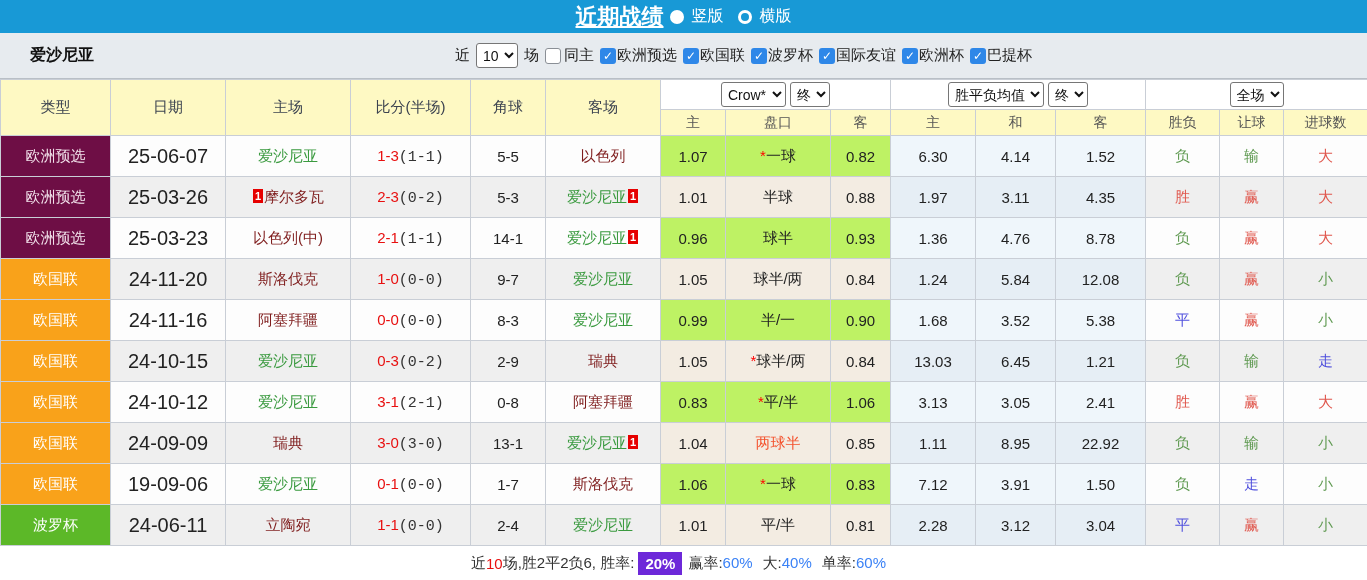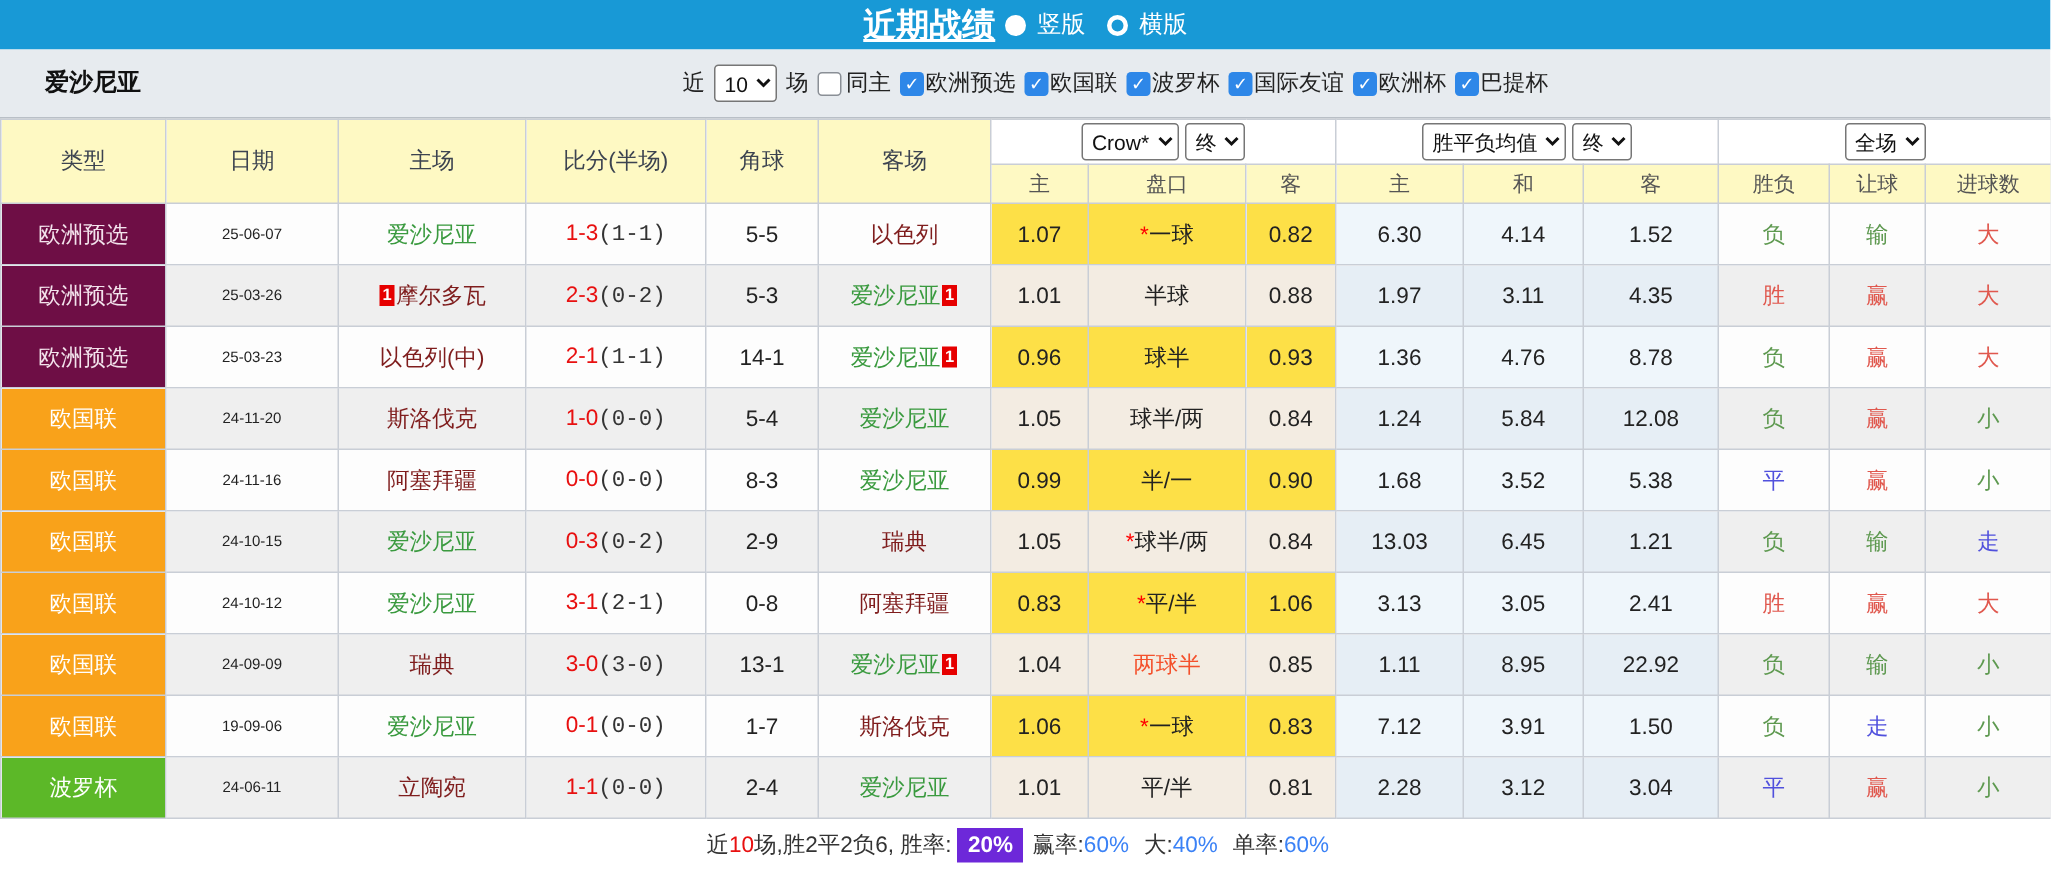--- a/index.html
+++ b/index.html
@@ -48,26 +48,26 @@
   thead th { background: #fef9c3; font-weight: normal; color: #3c4350; font-size: 15px; }
   thead tr.dd-row th.dd-cell { background: #fff; height: 30px; }
   thead tr.sub-row th { height: 26px; font-size: 14px; color: #555; }
   tbody td { height: 41px; font-size: 15px; color: #222; }
   tbody tr.odd  { background: #fdfdfd; }
   tbody tr.even { background: #efefef; }
   td.c-type { color: #fff; font-size: 15px; }
   td.c-type.maroon { background: #6e0e45; color: #f3e3ec; }
   td.c-type.orange { background: #f9a21a; }
   td.c-type.green  { background: #5cb828; }
-  td.c-date { font-size: 10px; }
+  td.c-date { font-size: 20px; }
   .tname { color: #7f1d1d; text-decoration: none; }
   .tname.self { color: #3a9a3f; }
   .score { color: #e81010; }
   .half { color: #333; font-family: Liberation Mono, monospace; }
-  tr.odd  td.c-crow { background: #fde047; }
+  tr.odd  td.c-crow { background: #bef264; }
   tr.even td.c-crow { background: #f3ece2; }
   tr.odd  td.c-avg  { background: #eff6fb; }
   tr.even td.c-avg  { background: #e6eef5; }
   .star { color: #f00; }
   .hot  { color: #f4512c; }
   td.c-res.red   { color: #e0584e; }
   td.c-res.green { color: #5e9950; }
   td.c-res.blue  { color: #5050dd; }
   .rcard {
     display: inline-block; background: #e60000; color: #fff;
@@ -221,21 +221,21 @@
         <td class="c-avg">8.78</td>
         <td class="c-res green">负</td>
         <td class="c-res red">赢</td>
         <td class="c-res red">大</td>
       </tr>
       <tr class="even">
         <td class="c-type orange">欧国联</td>
         <td class="c-date">24-11-20</td>
         <td class="c-team"><span class="tname ">斯洛伐克</span></td>
         <td class="c-score"><span class="score">1-0</span><span class="half">(0-0)</span></td>
-        <td class="c-corner">5-4</td>
+        <td class="c-corner">9-7</td>
         <td class="c-team"><span class="tname self">爱沙尼亚</span></td>
         <td class="c-crow">1.05</td>
         <td class="c-crow"><span class="star"></span><span class="">球半/两</span></td>
         <td class="c-crow">0.84</td>
         <td class="c-avg">1.24</td>
         <td class="c-avg">5.84</td>
         <td class="c-avg">12.08</td>
         <td class="c-res green">负</td>
         <td class="c-res red">赢</td>
         <td class="c-res green">小</td>

